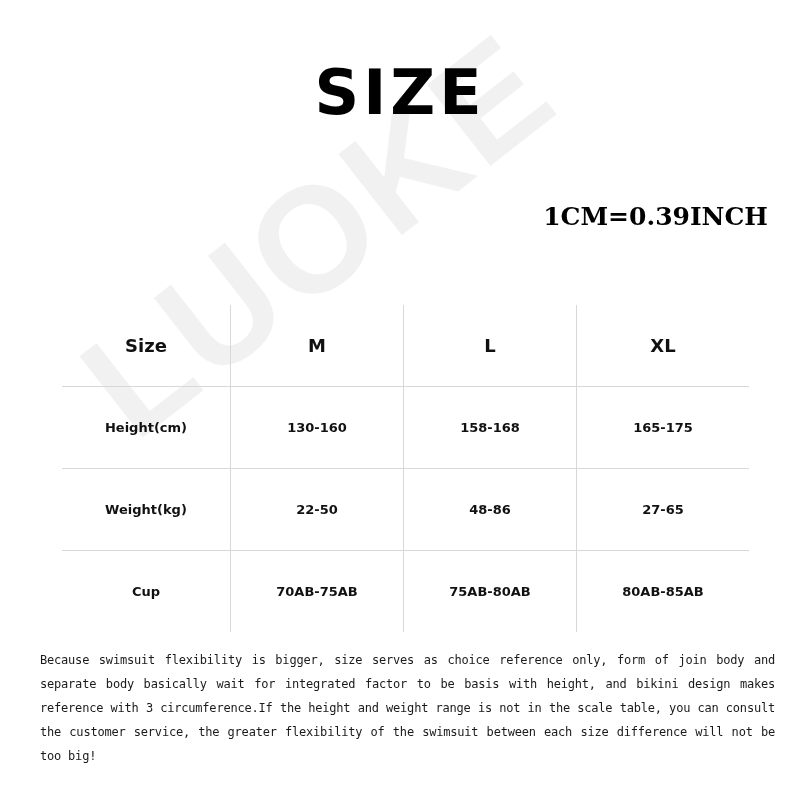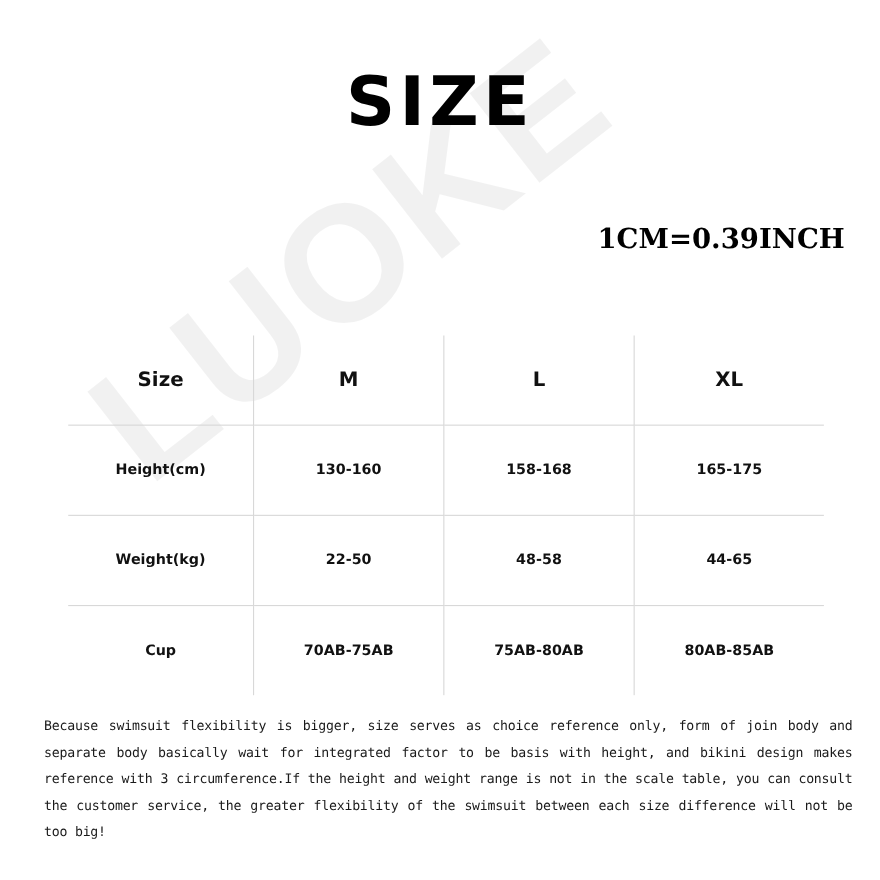--- a/index.html
+++ b/index.html
@@ -162,22 +162,22 @@
         </tr>
         <tr>
           <td class="label-cell col-sep">Height(cm)</td>
           <td class="val-cell col-sep">130-160</td>
           <td class="val-cell col-sep">158-168</td>
           <td class="val-cell">165-175</td>
         </tr>
         <tr>
           <td class="label-cell col-sep">Weight(kg)</td>
           <td class="val-cell col-sep">22-50</td>
-          <td class="val-cell col-sep">48-58</td>
-          <td class="val-cell">44-65</td>
+          <td class="val-cell col-sep">48-86</td>
+          <td class="val-cell">27-65</td>
         </tr>
         <tr>
           <td class="label-cell col-sep">Cup</td>
           <td class="val-cell col-sep">70AB-75AB</td>
           <td class="val-cell col-sep">75AB-80AB</td>
           <td class="val-cell">80AB-85AB</td>
         </tr>
       </tbody>
     </table>
 

